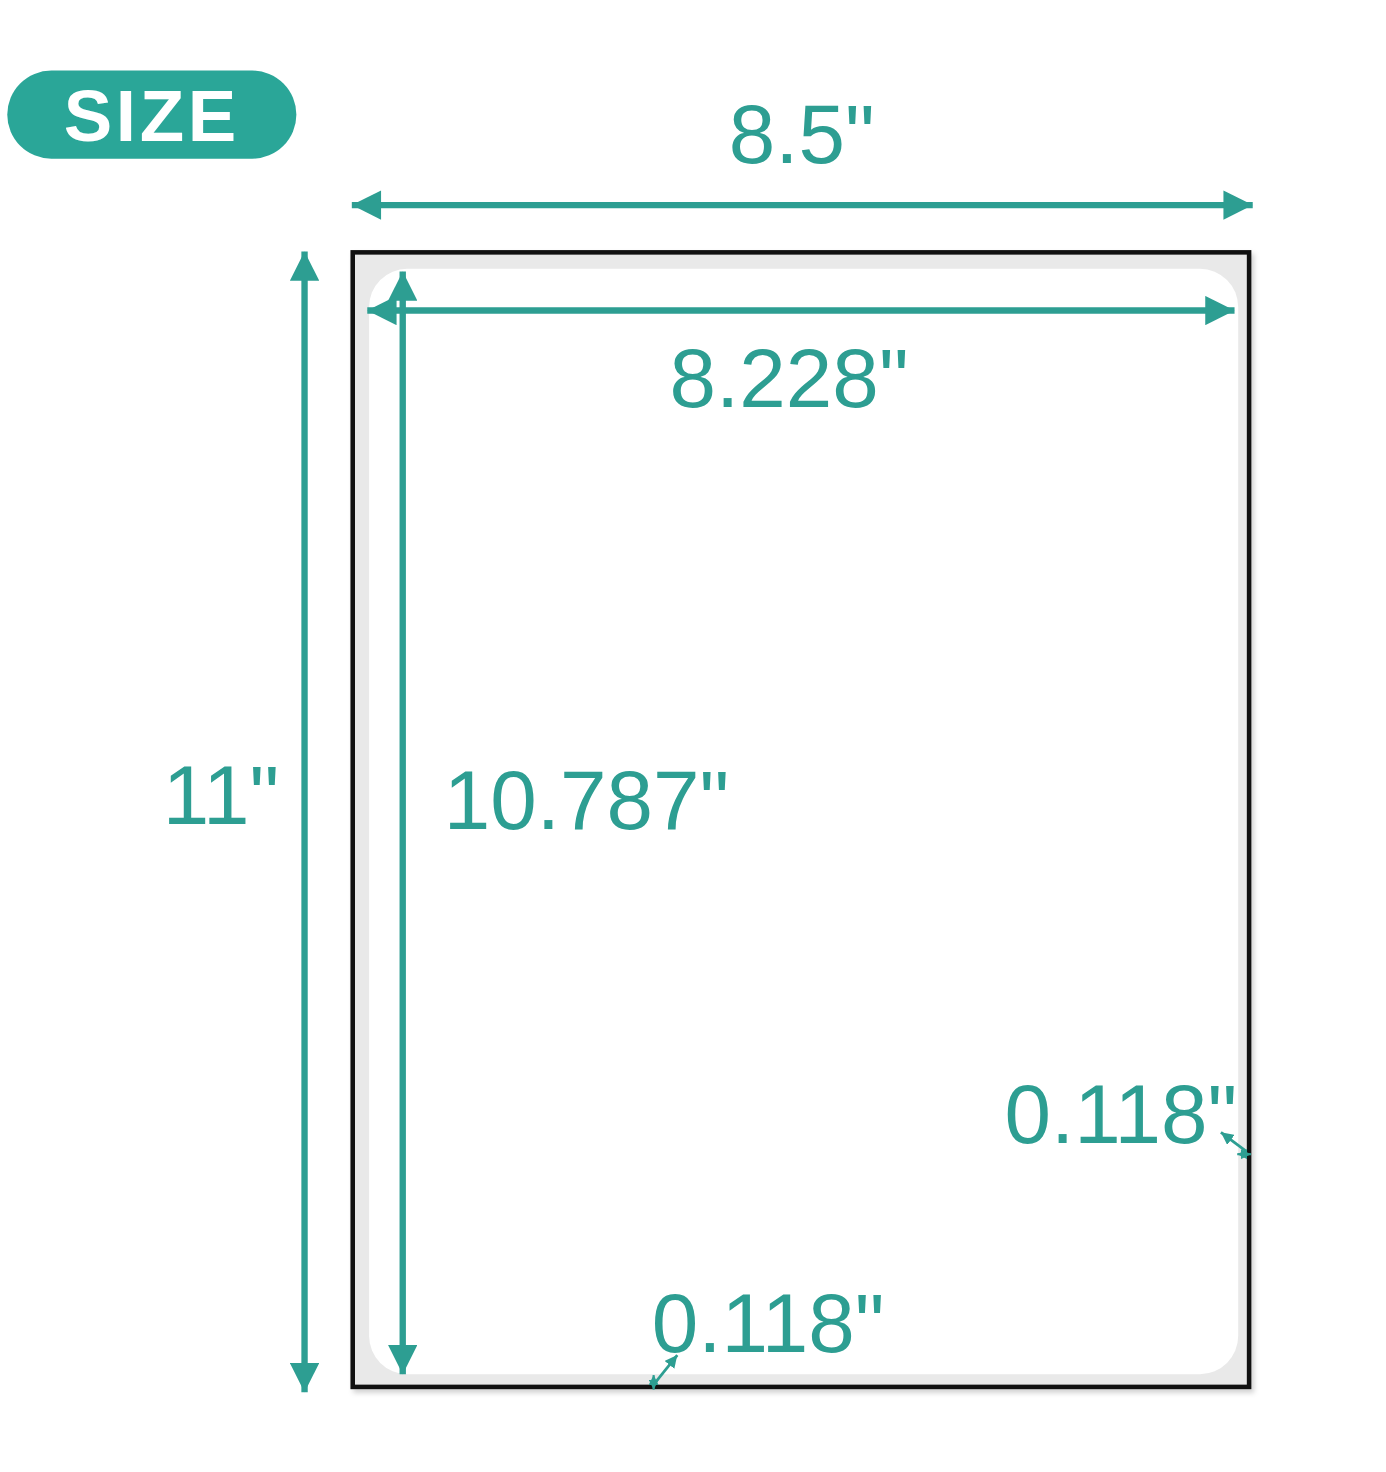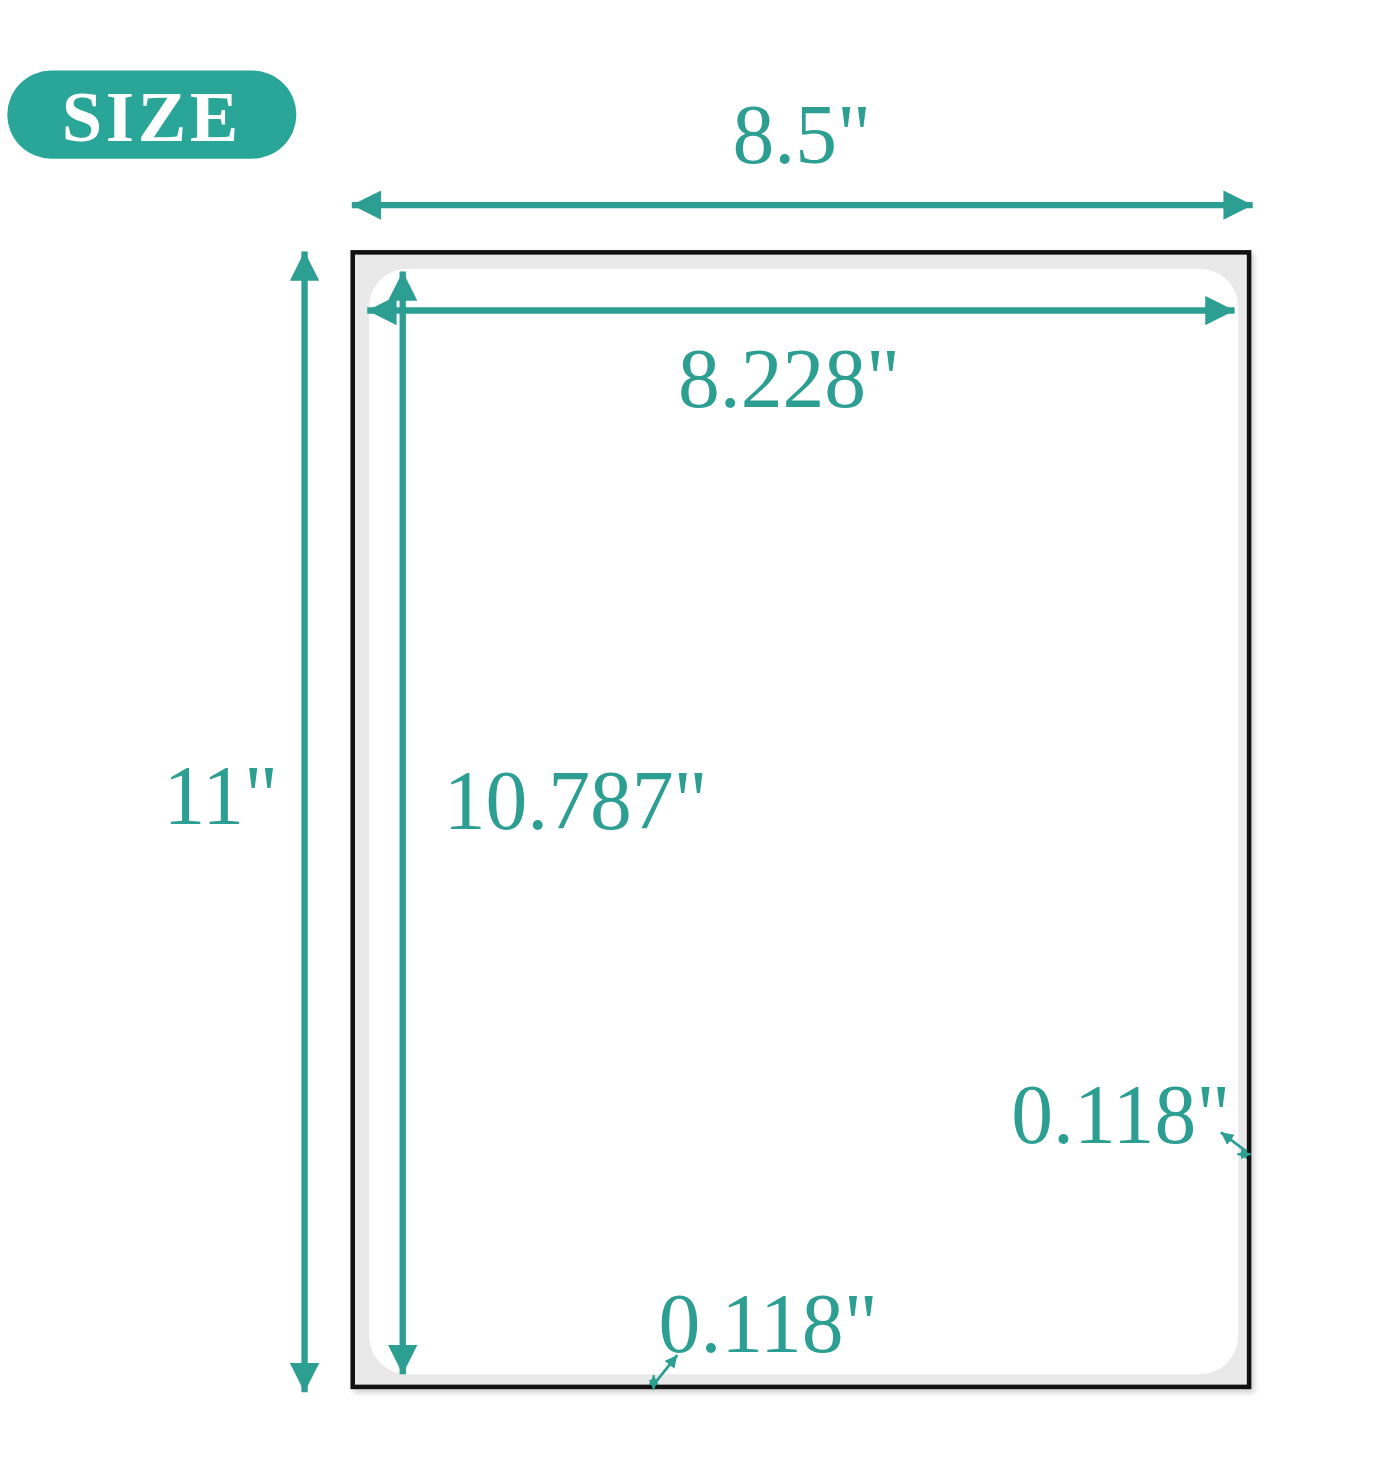--- a/index.html
+++ b/index.html
@@ -11,21 +11,21 @@
     --label-fill: #ffffff;
     --background: #ffffff;
   }
   * { box-sizing: border-box; }
   html, body { margin: 0; padding: 0; background: var(--background); }
   .stage {
     position: relative;
     width: 1260px;
     height: 1472px;
     background: var(--background);
-    font-family: Liberation Serif, serif;
+    font-family: Liberation Sans, sans-serif;
     overflow: hidden;
     text-align: center;
   }
   .stage svg { display: block; width: 100%; height: 100%; }
 
   .badge-bg   { fill: var(--badge-bg); }
   .badge-text {
     fill: var(--badge-text);
     font-size: 80px;
     font-weight: bold;

